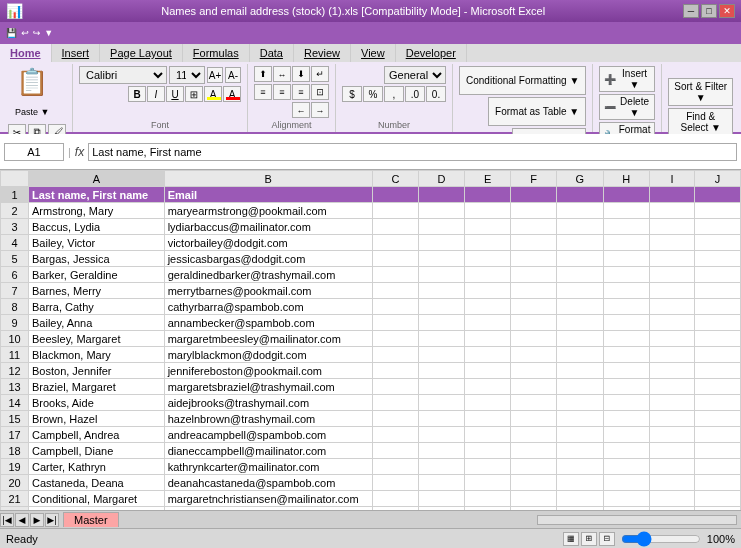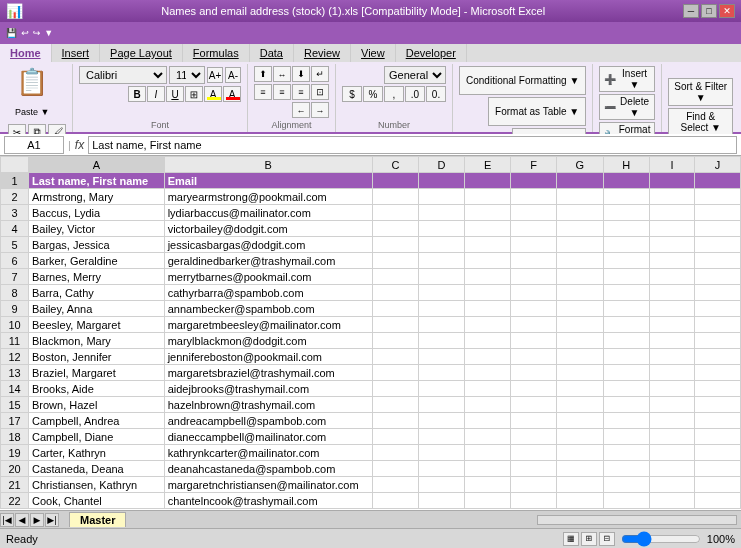--- a/index.html
+++ b/index.html
@@ -74,21 +74,21 @@
       padding: 1px 4px; border: 1px solid #aaa; background: #f5f5f5;
       font-size: 10px; cursor: pointer; display: flex; align-items: center; gap: 2px;
     }
     .edit-btn {
       padding: 2px 4px; border: 1px solid #aaa; background: #f5f5f5;
       font-size: 10px; cursor: pointer;
     }
 
     
     .formula-bar {
-      display: flex; align-items: center; height: 22px; border-bottom: 1px solid #aaa;
+      display: flex; align-items: center; height: 36px; border-bottom: 1px solid #aaa;
       padding: 0 4px; gap: 4px; background: white;
     }
     .cell-ref {
       width: 60px; height: 18px; border: 1px solid #aaa; padding: 0 3px;
       font-size: 11px; text-align: center;
     }
     .formula-input {
       flex: 1; height: 18px; border: 1px solid #aaa; padding: 0 3px; font-size: 11px;
     }
     .fx-label { font-size: 12px; font-style: italic; color: #444; }
@@ -118,21 +118,21 @@
       font-size: 11px;
     }
     .status-right { display: flex; align-items: center; gap: 6px; }
     .zoom-slider { width: 80px; }
     .view-btns { display: flex; gap: 2px; }
     .view-btn { width: 16px; height: 14px; border: 1px solid #aaa; background: #f0f0f0; cursor: pointer; font-size: 8px; display: flex; align-items: center; justify-content: center; }
     .sheet-tab {
       padding: 1px 10px; background: #d8d8d8; border: 1px solid #aaa; border-bottom: none;
       font-size: 11px; cursor: pointer;
     }
-    .sheet-tab.active { background: #fef9c3; font-weight: bold; margin-left: 6px; }
+    .sheet-tab.active { background: #fca5a5; font-weight: normal; }
     .sheet-nav { display: flex; gap: 1px; margin-right: 4px; }
     .sheet-nav-btn { width: 14px; height: 14px; border: 1px solid #aaa; background: #e0e0e0; font-size: 9px; cursor: pointer; display: flex; align-items: center; justify-content: center; }
   </style>
 </head>
 <body>
 
 <div style="display:flex;flex-direction:column;width:741px;height:548px;overflow:hidden;">
 
   <div class="title-bar">
     <div style="display:flex;align-items:center;gap:4px;">
@@ -569,21 +569,21 @@
               <td></td>
               <td></td>
               <td></td>
               <td></td>
               <td></td>
               <td></td>
               <td></td>
             </tr>
             <tr class="data-row">
               <td class="row-header">21</td>
-              <td>Christiansen, Kathryn</td>
+              <td>Conditional, Margaret</td>
               <td>margaretnchristiansen@mailinator.com</td>
               <td></td>
               <td></td>
               <td></td>
               <td></td>
               <td></td>
               <td></td>
               <td></td>
               <td></td>
             </tr>

